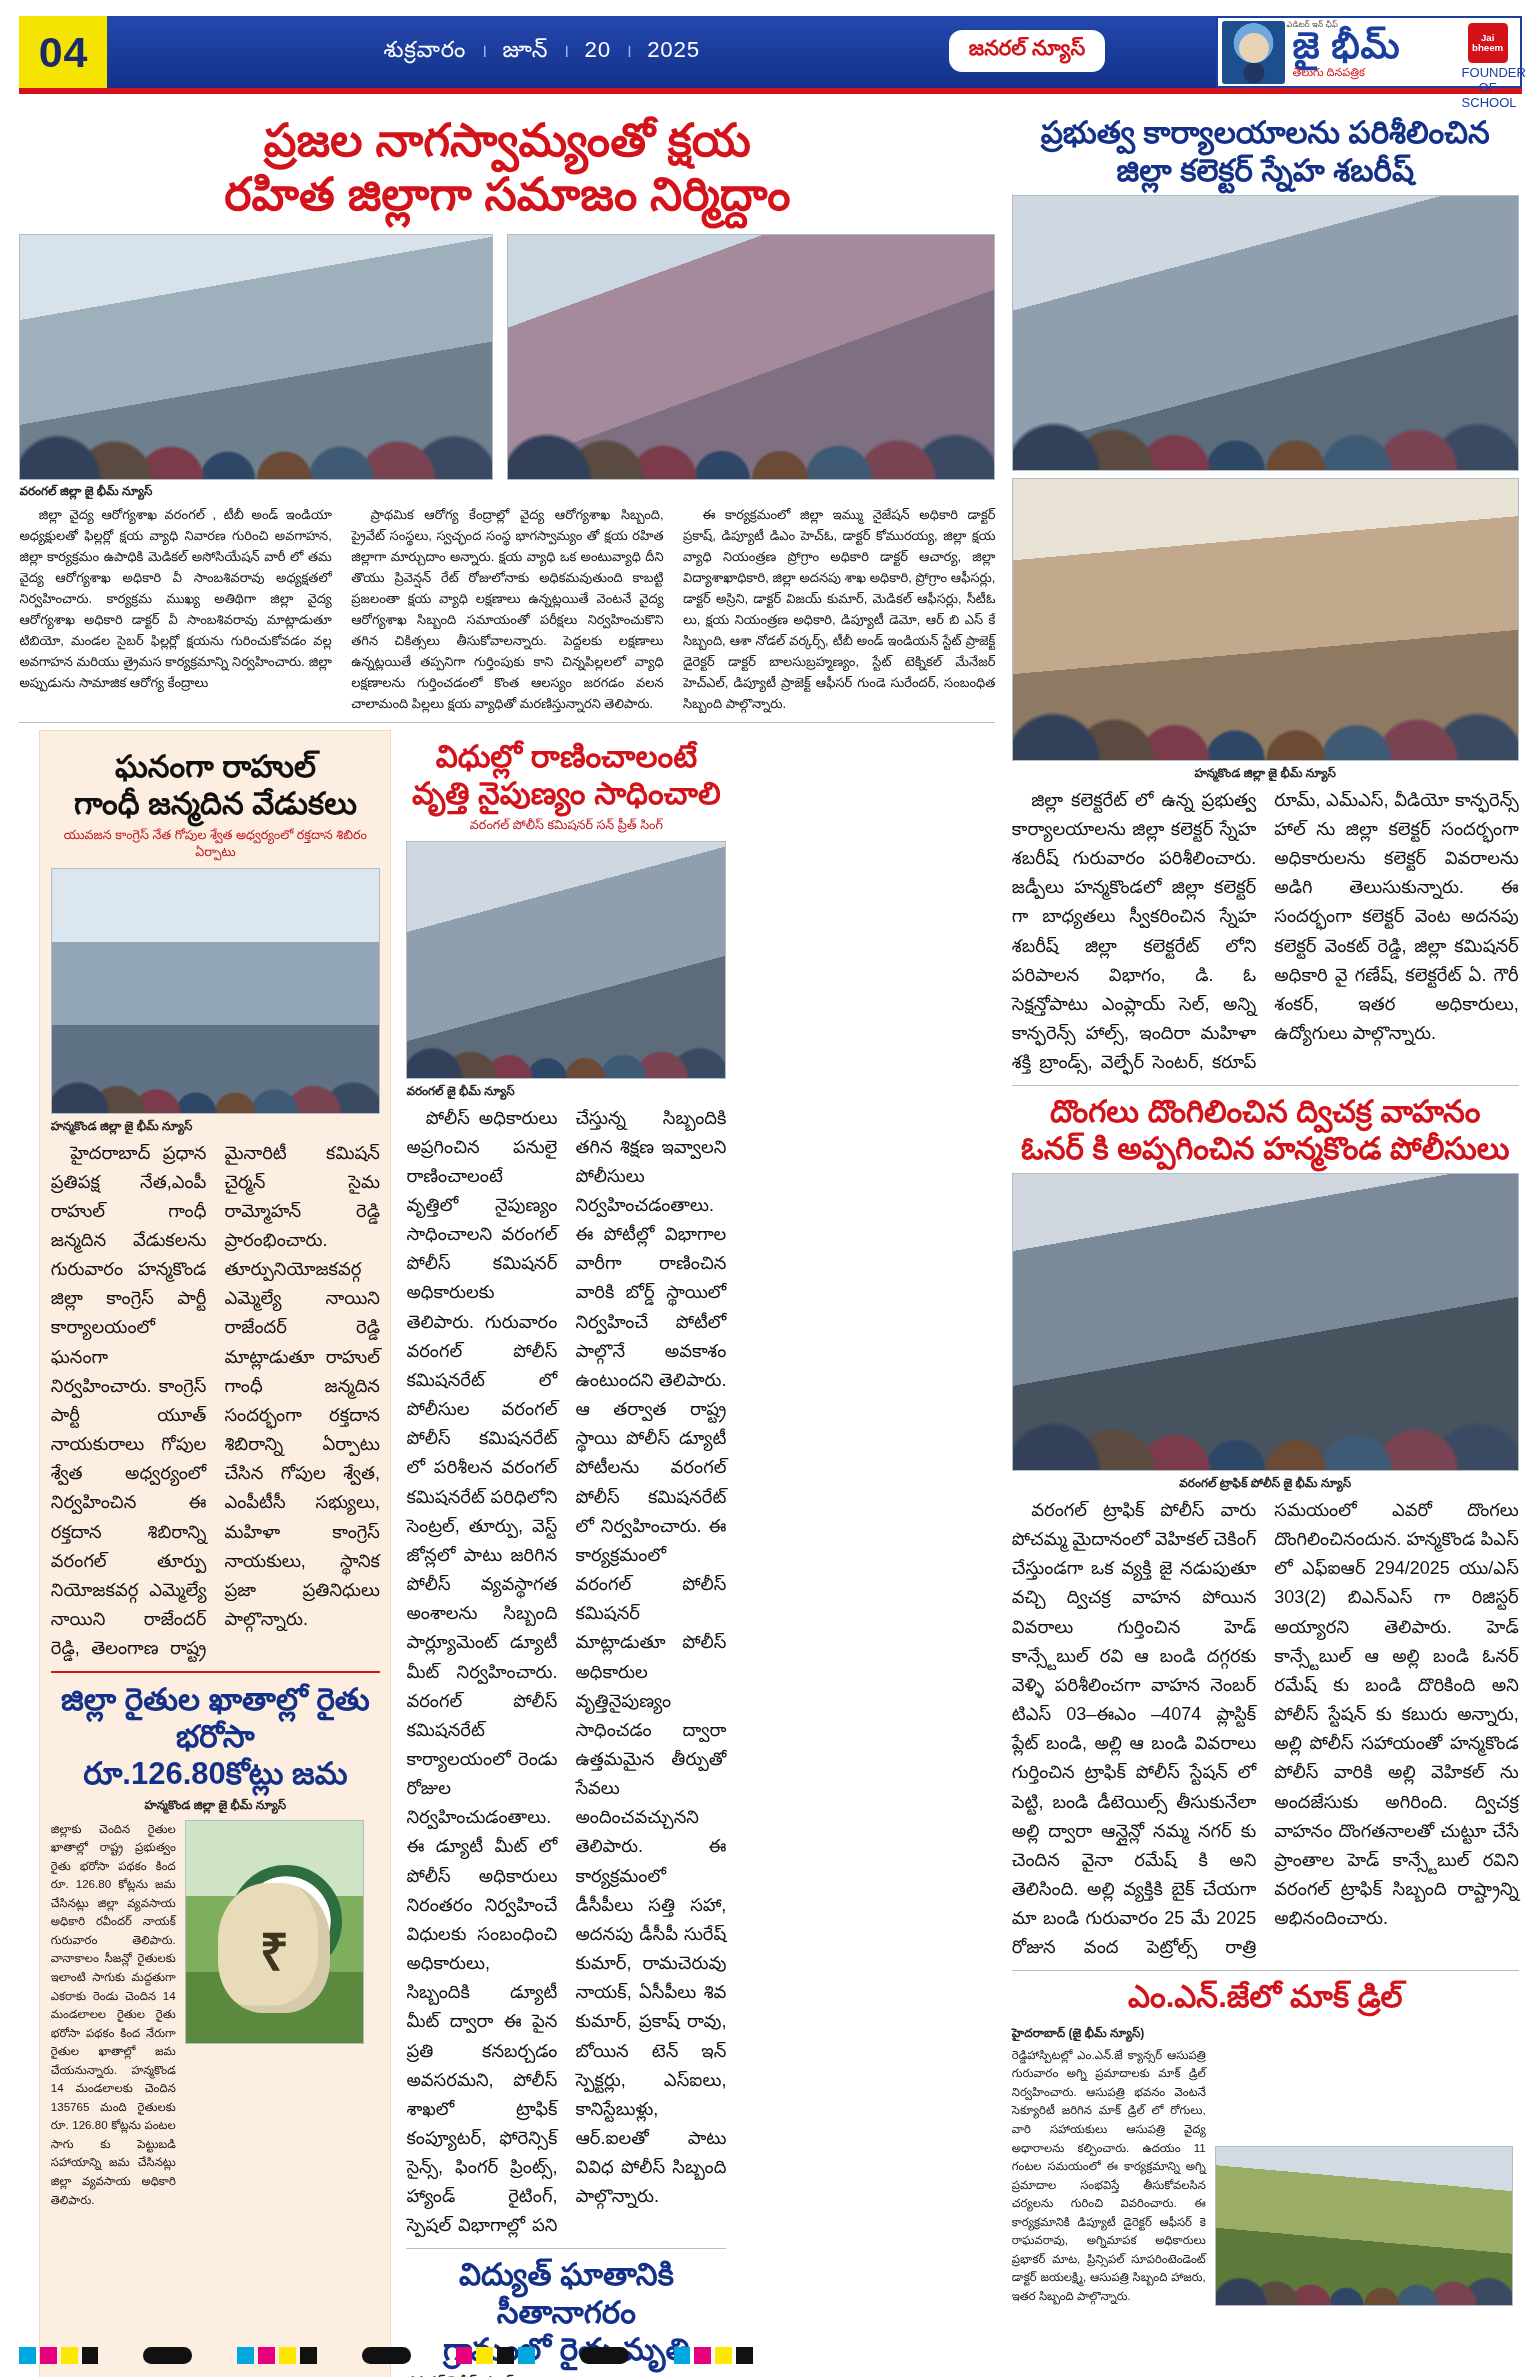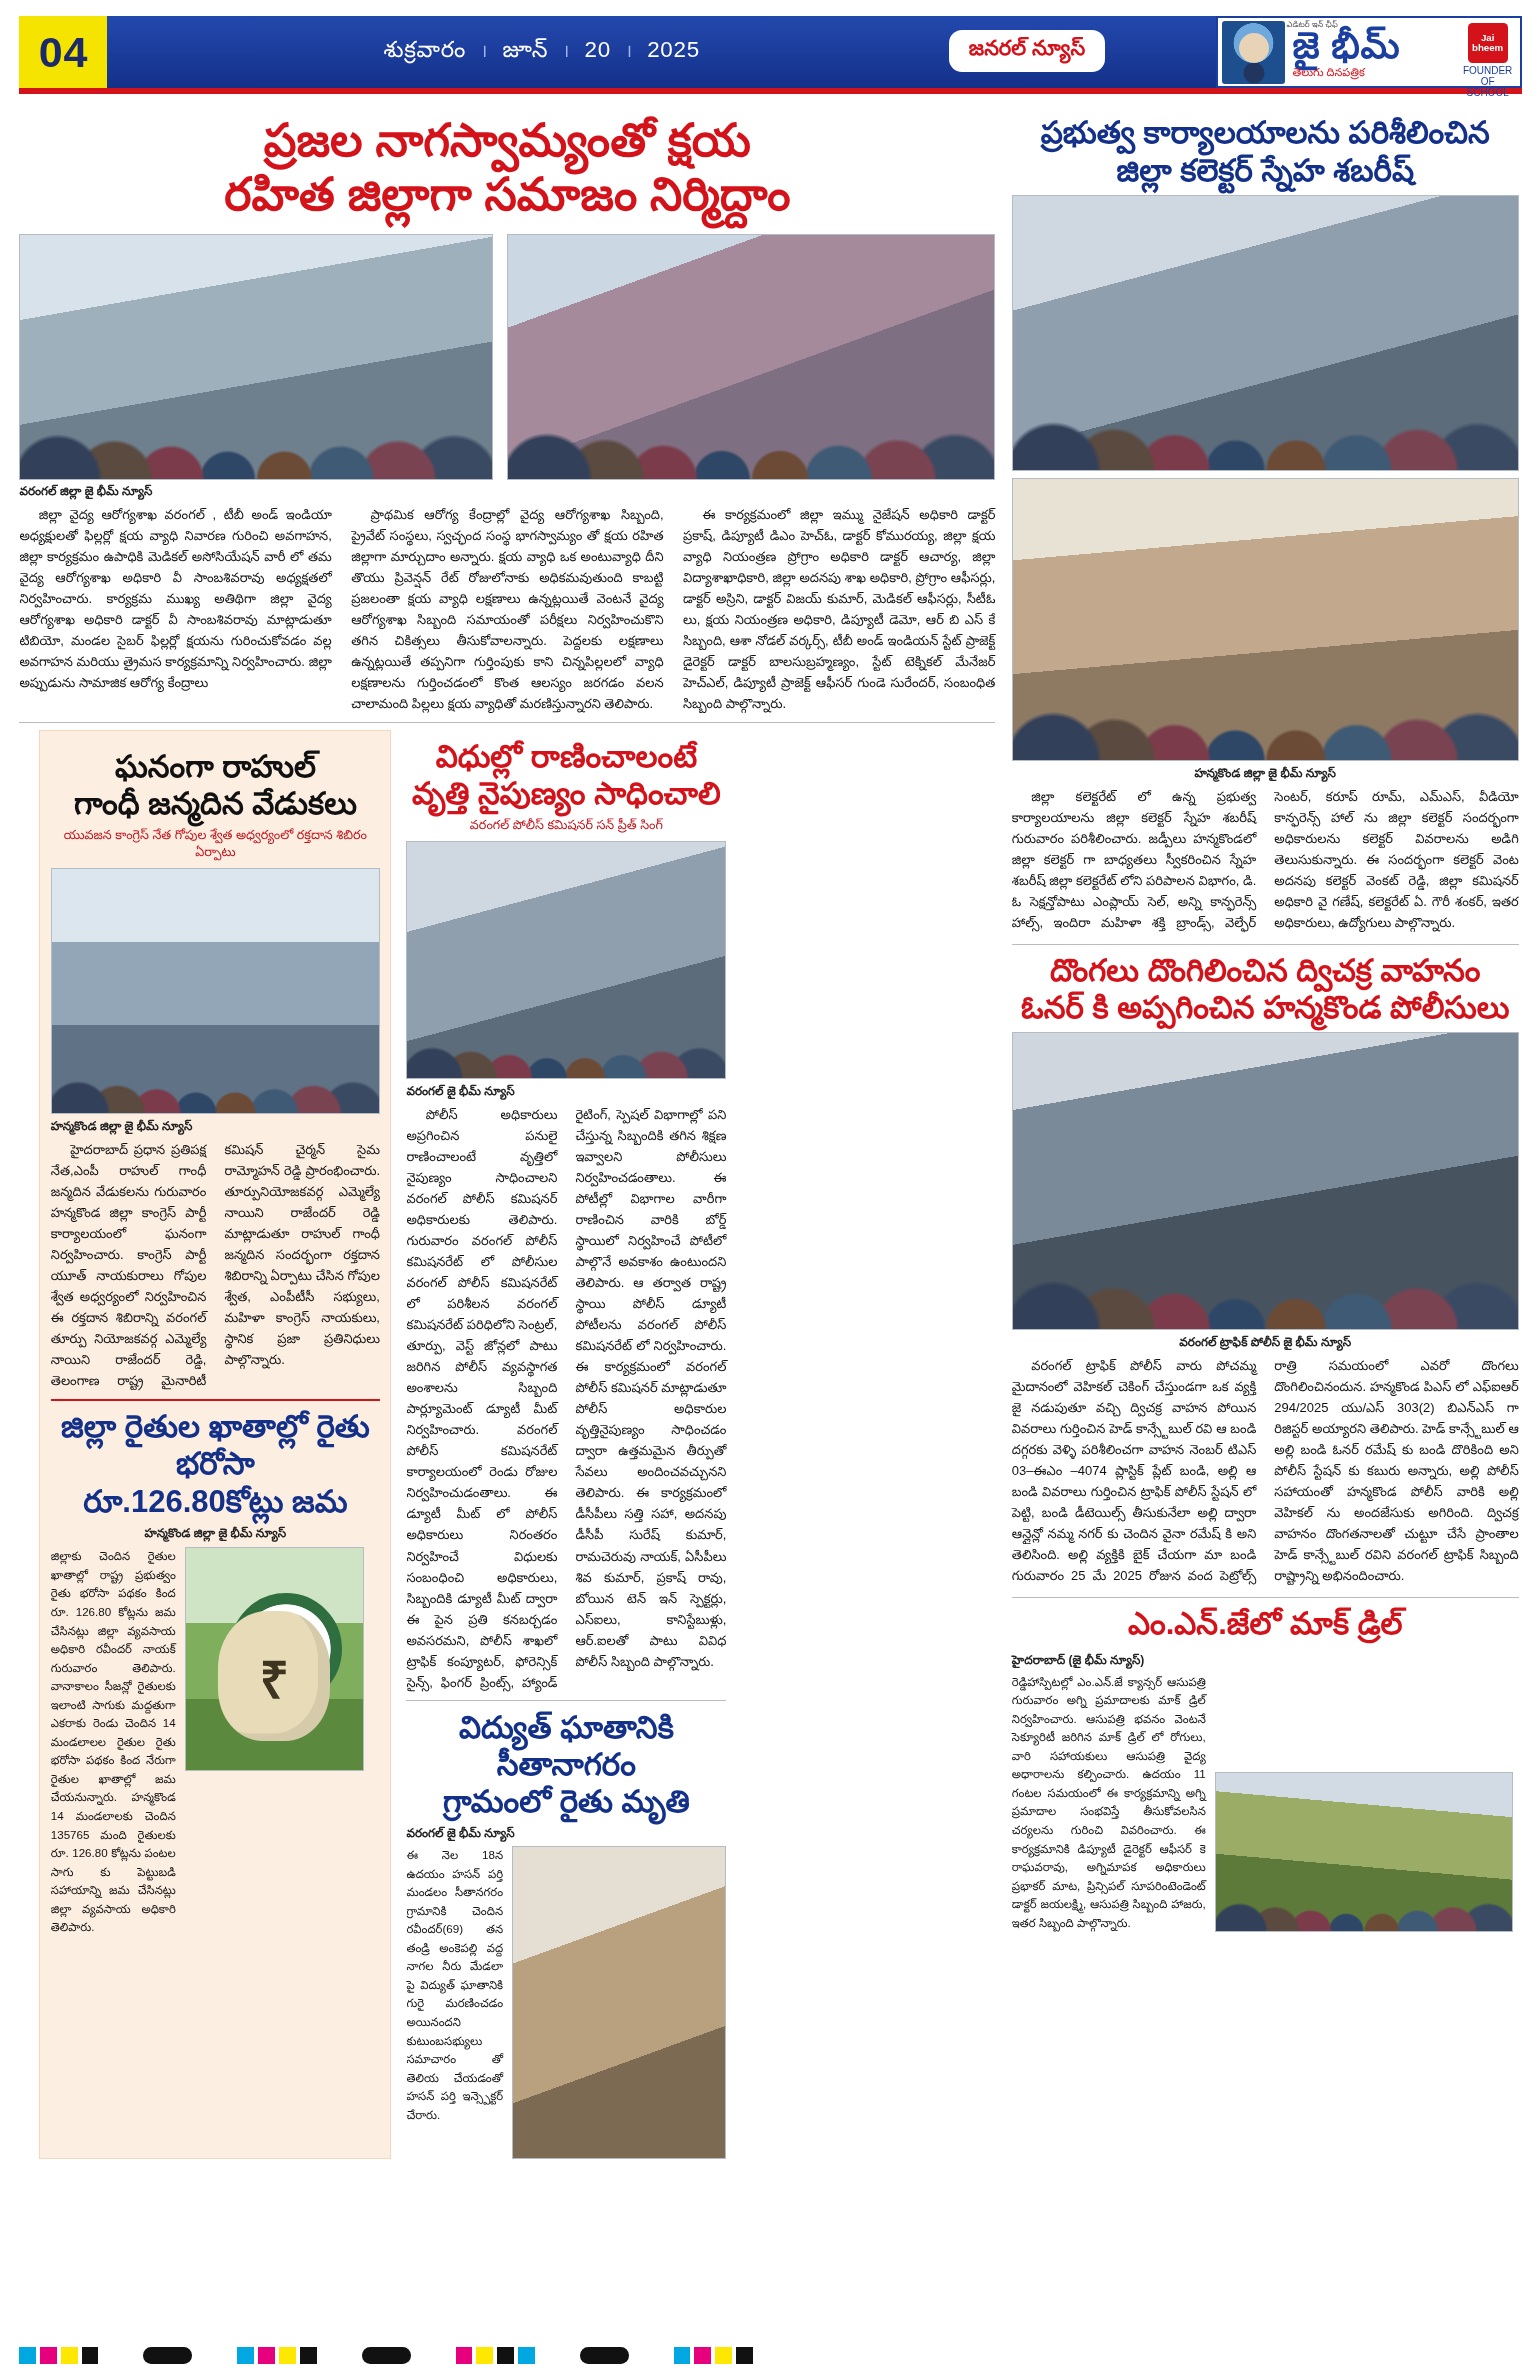--- a/index.html
+++ b/index.html
@@ -94,21 +94,21 @@
   }
   .logo-text .small { font-size: 11.2px; color:#d4121a; margin-top:3px; }
   .logo-side {
     position:absolute; right: 6px; top: 4.5px; width: 52px; text-align:center;
   }
   .logo-side .jb {
     width:40px; height:40px; margin:0 auto; background:#d4121a; color:#fff;
     font-size:9.7px; font-weight:bold; border-radius:4.5px; display:flex;
     align-items:center; justify-content:center; line-height:1.05; text-align:center;
   }
-  .logo-side .cap { font-size:10px; color:#1b3fa0; margin-top:2.2px; }
+  .logo-side .cap { font-size:13px; color:#1b3fa0; margin-top:2.2px; }
   .logo-topline {
     position:absolute; left: 69px; top: 1.5px; font-size:8.2px; color:#555;
   }
   .mast-rule { height: 5.2px; background:#d4121a; margin-top: 0; }
 
   
   .content {
     display: flex;
     gap: 16.4px;
     margin-top: 13.4px;
@@ -160,21 +160,21 @@
   .cols-3 {
     column-count: 3;
     column-gap: 19.4px;
     font-size: 13px;
     line-height: 1.62;
     text-align: justify;
   }
   .cols-2 {
     column-count: 2;
     column-gap: 18px;
-    font-size: 13px;
+    font-size: 18px;
     line-height: 1.62;
     text-align: justify;
   }
   .body-text p { margin: 0 0 6px 0; text-indent: 19.4px; }
   .byline {
     font-size: 12px;
     font-weight: bold;
     color: #222;
     margin: 4.5px 0 3px 0;
   }

